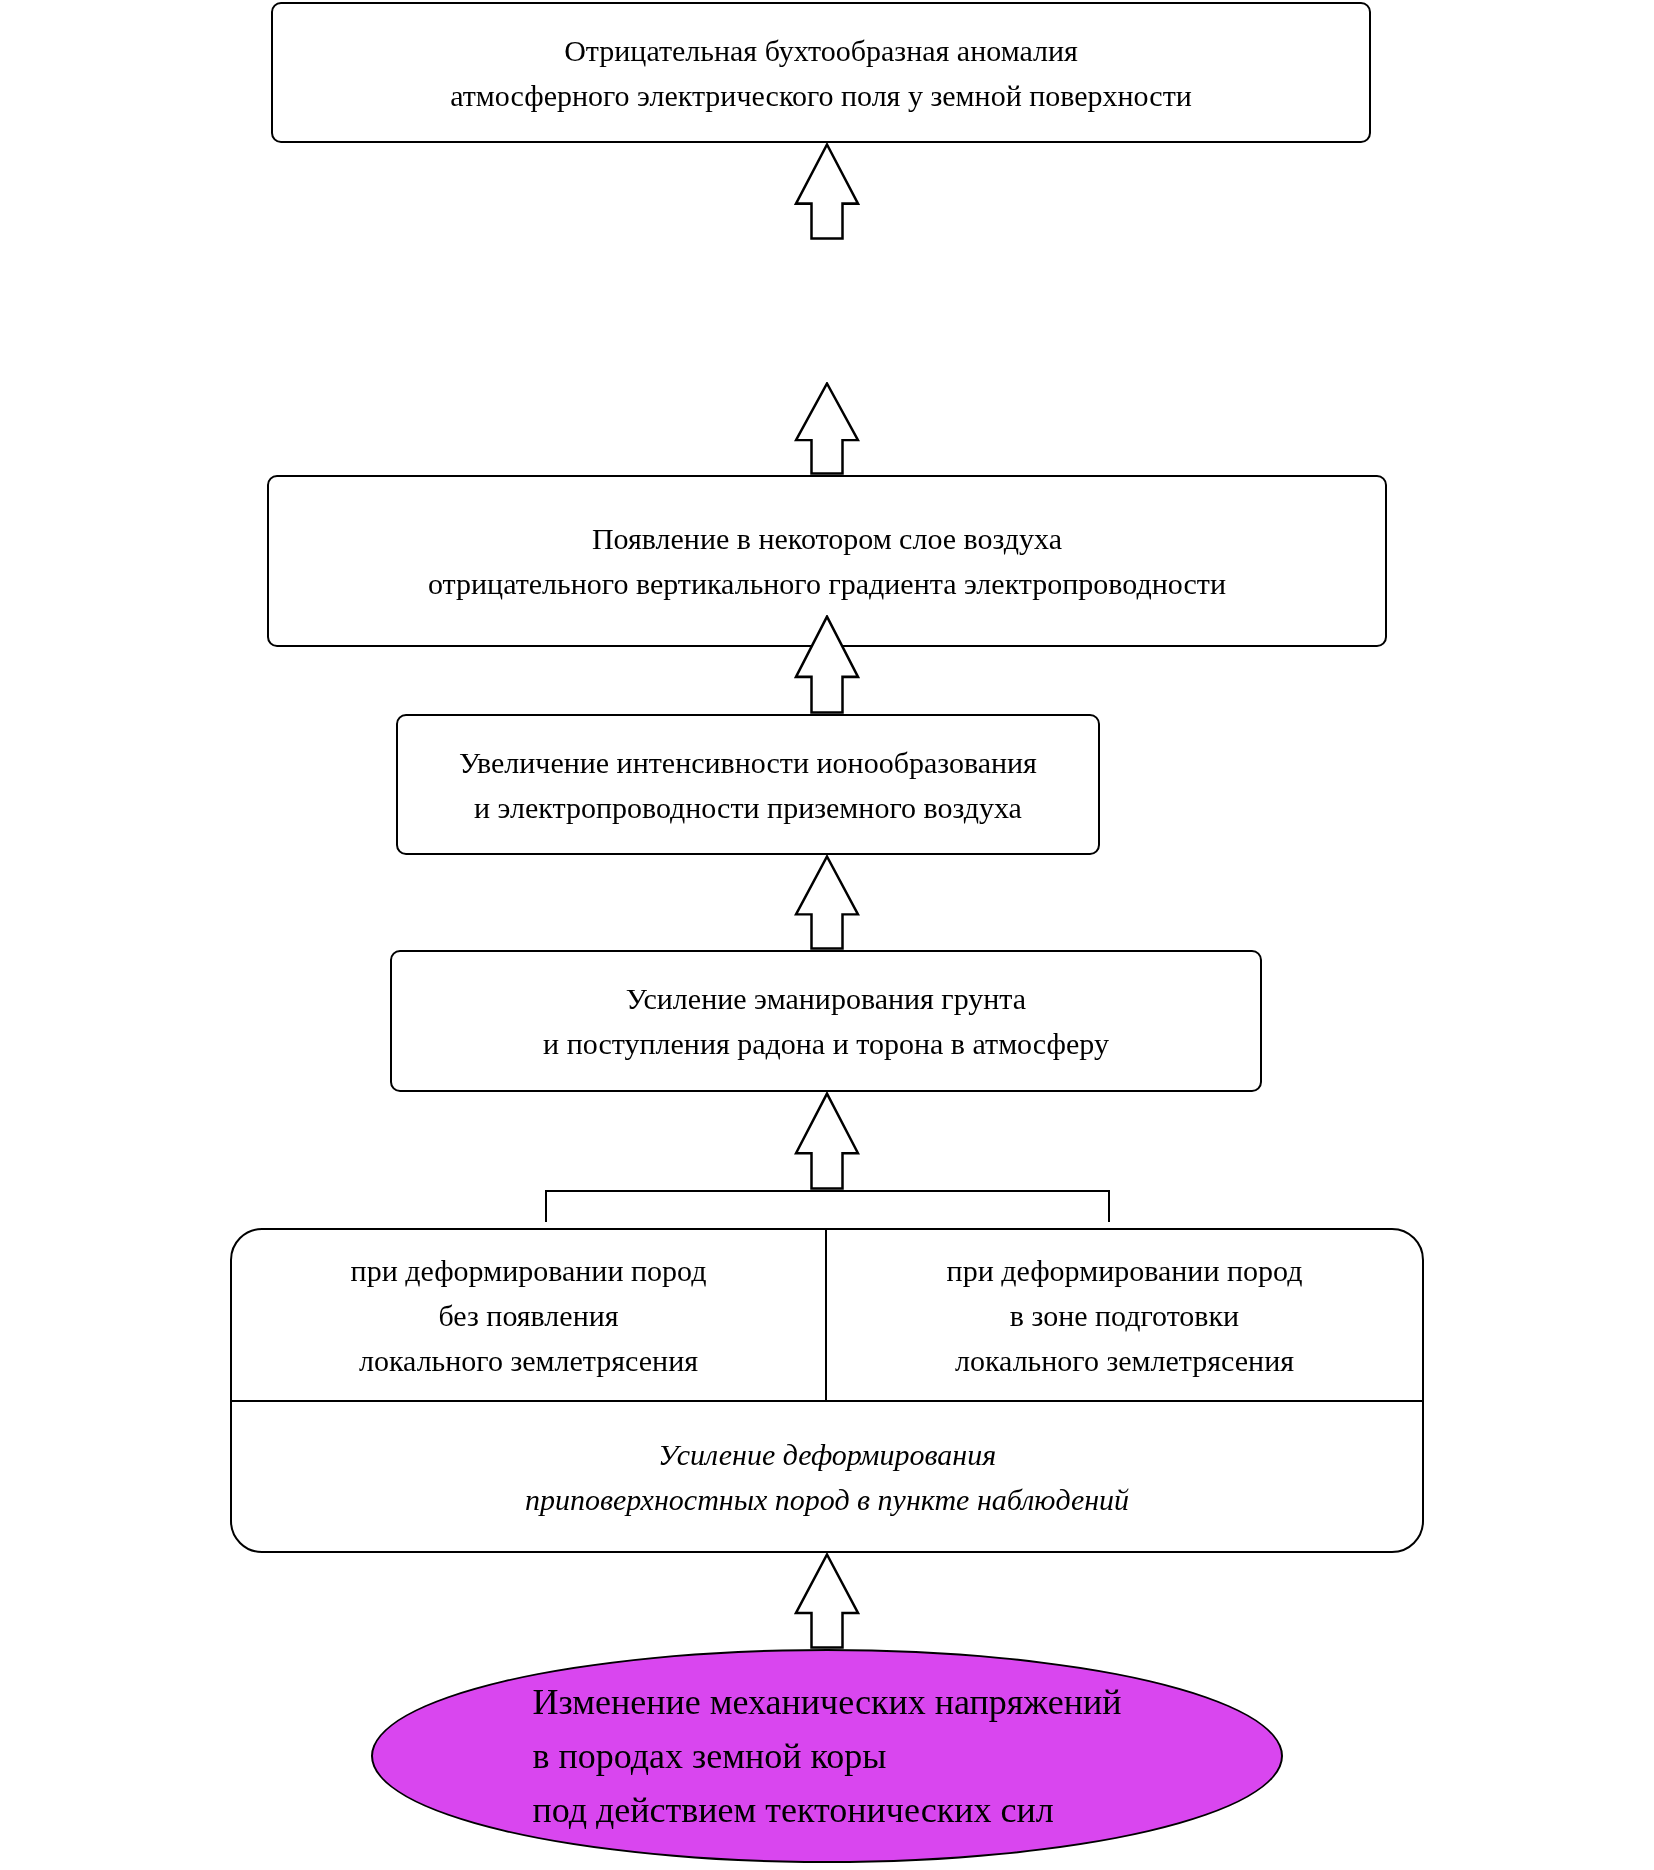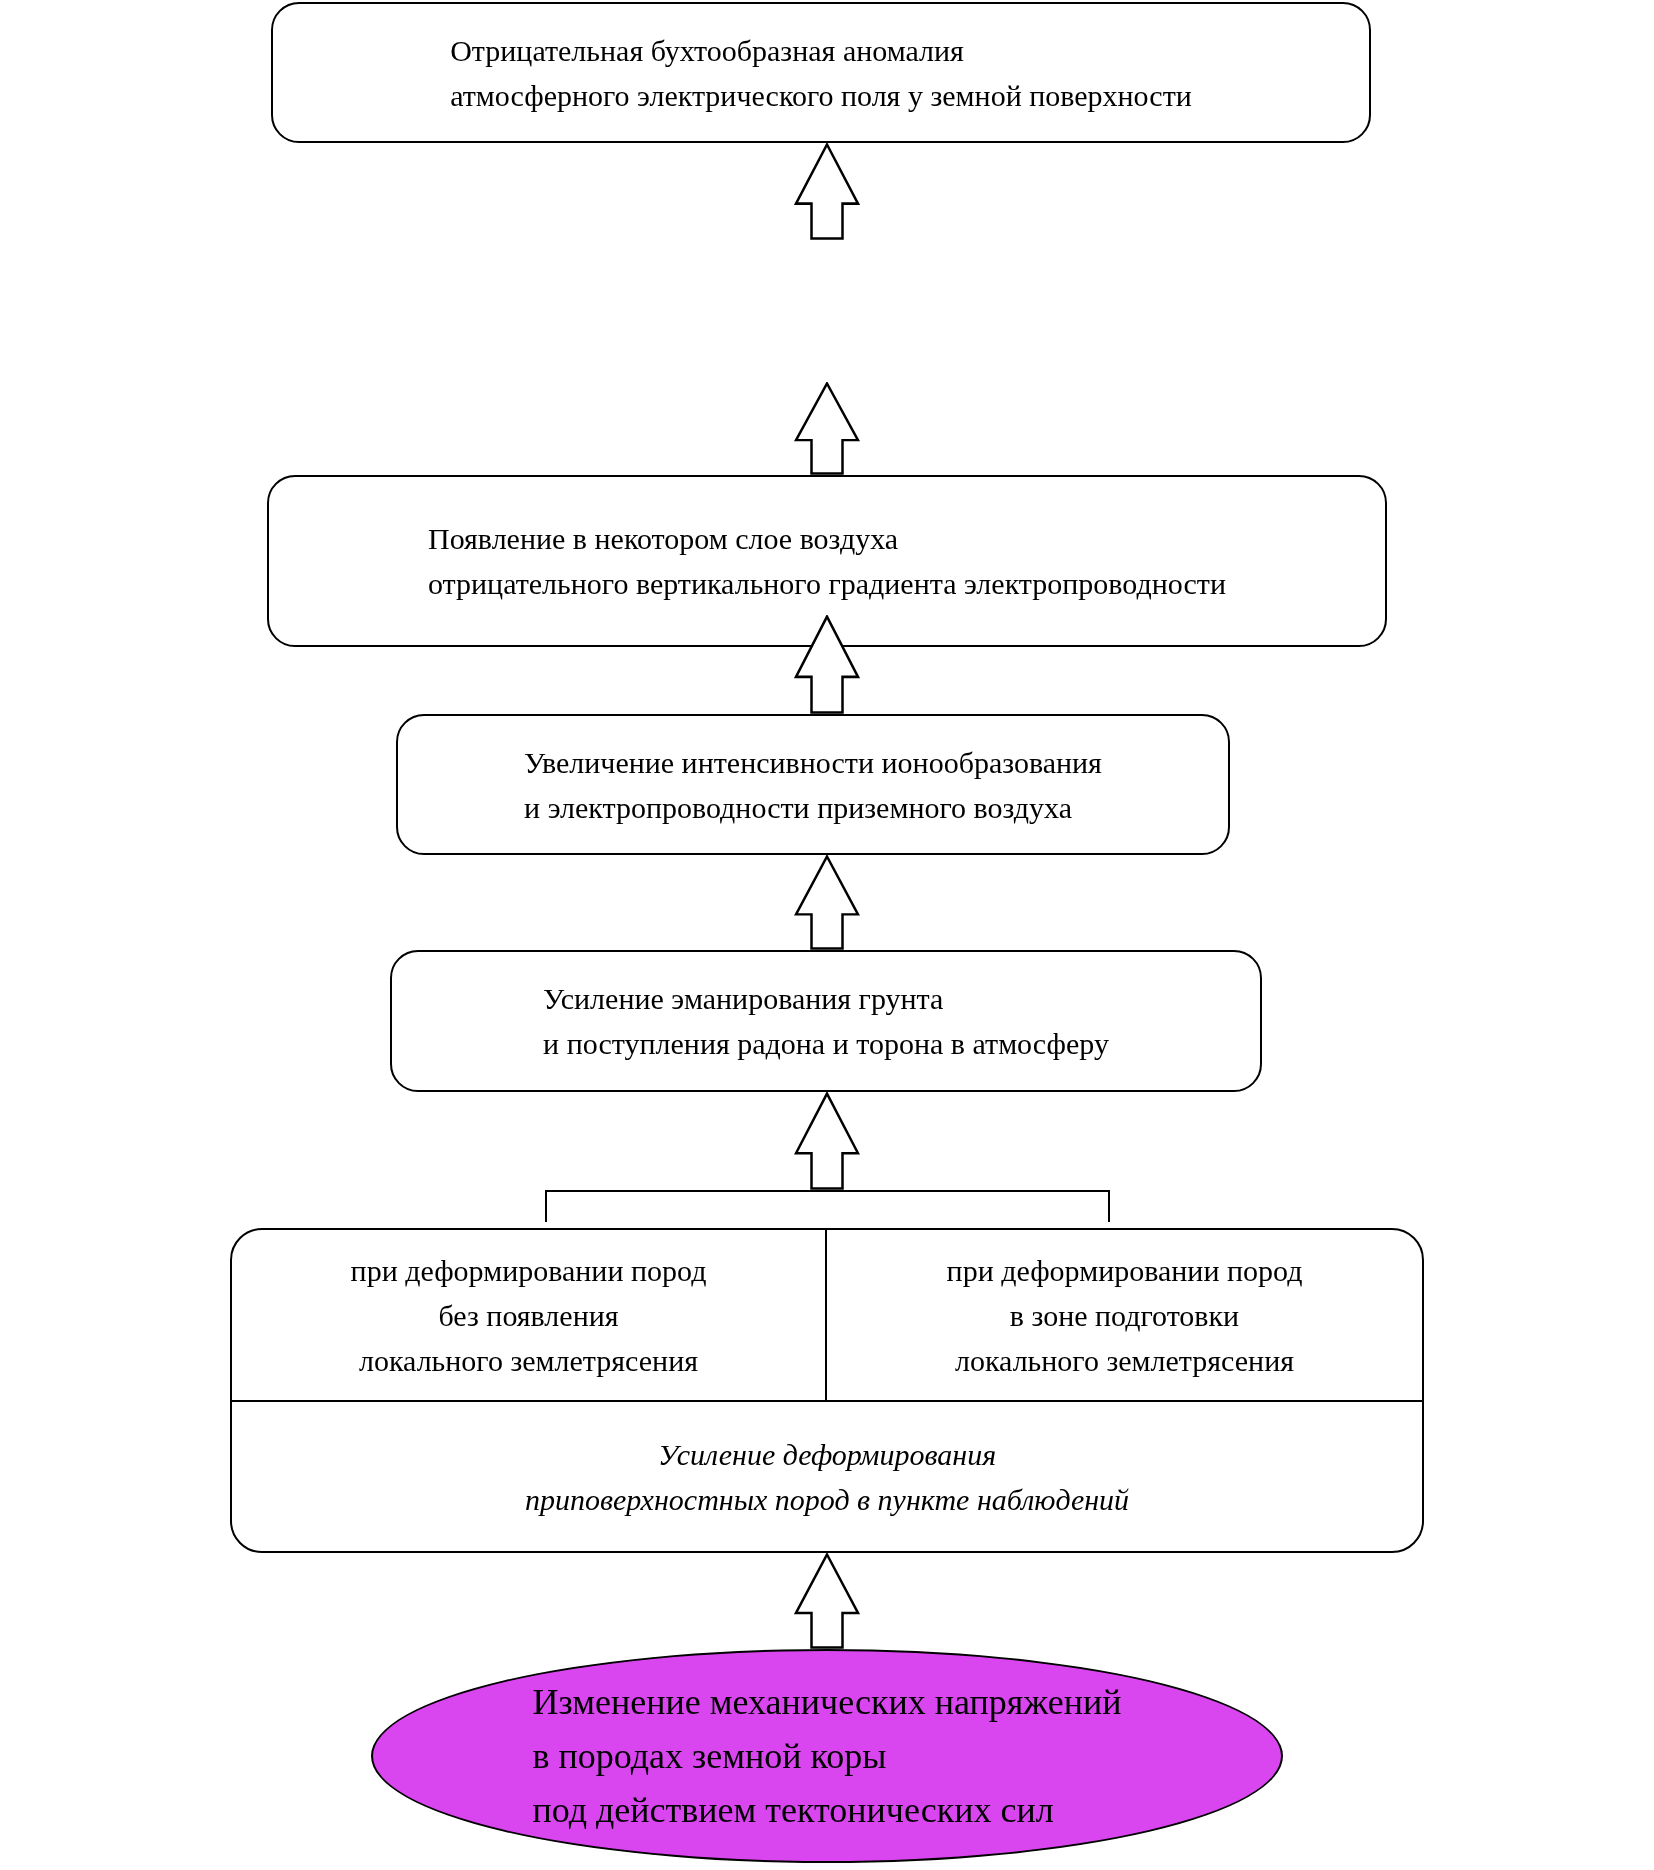--- a/index.html
+++ b/index.html
@@ -11,26 +11,26 @@
   .stage {
     position: relative;
     width: 1654px;
     height: 1870px;
     background: #ffffff;
     overflow: hidden;
   }
   .node {
     position: absolute;
     border: 2.5px solid #000;
-    border-radius: 28px;
+    border-radius: 10px;
     background: #fff;
     display: flex;
     align-items: center;
     justify-content: center;
-    text-align: left;
+    text-align: center;
     font-size: 30px;
     line-height: 1.5;
     white-space: pre-line;
     padding: 0 24px;
   }
   .arrow {
     position: absolute;
     width: 66px;
     display: block;
   }
@@ -94,21 +94,21 @@
     <polygon points="33,1.5 64,60 48.5,60 48.5,94.5 17.5,94.5 17.5,60 2,60" fill="#ffffff" stroke="#000000" stroke-width="2.5" stroke-linejoin="miter"></polygon>
   </svg>
 
   <div class="node" style="left:267px; top:475px; width:1120px; height:172px;">Появление в некотором слое воздуха
 отрицательного вертикального градиента электропроводности</div>
 
   <svg class="arrow" style="left:794px; top:615px; height:99px;" viewBox="0 0 66 96" preserveAspectRatio="none">
     <polygon points="33,1.5 64,60 48.5,60 48.5,94.5 17.5,94.5 17.5,60 2,60" fill="#ffffff" stroke="#000000" stroke-width="2.5" stroke-linejoin="miter"></polygon>
   </svg>
 
-  <div class="node" style="left:396px; top:714px; width:834px; height:141px;">Увеличение интенсивности ионообразования
+  <div class="node" style="left:396px; top:714px; width:704px; height:141px;">Увеличение интенсивности ионообразования
 и электропроводности приземного воздуха</div>
 
   <svg class="arrow" style="left:794px; top:855px; height:95px;" viewBox="0 0 66 96" preserveAspectRatio="none">
     <polygon points="33,1.5 64,60 48.5,60 48.5,94.5 17.5,94.5 17.5,60 2,60" fill="#ffffff" stroke="#000000" stroke-width="2.5" stroke-linejoin="miter"></polygon>
   </svg>
 
   <div class="node" style="left:390px; top:950px; width:872px; height:142px;">Усиление эманирования грунта
 и поступления радона и торона в атмосферу</div>
 
   <svg class="arrow" style="left:794px; top:1092px; height:98px;" viewBox="0 0 66 96" preserveAspectRatio="none">

